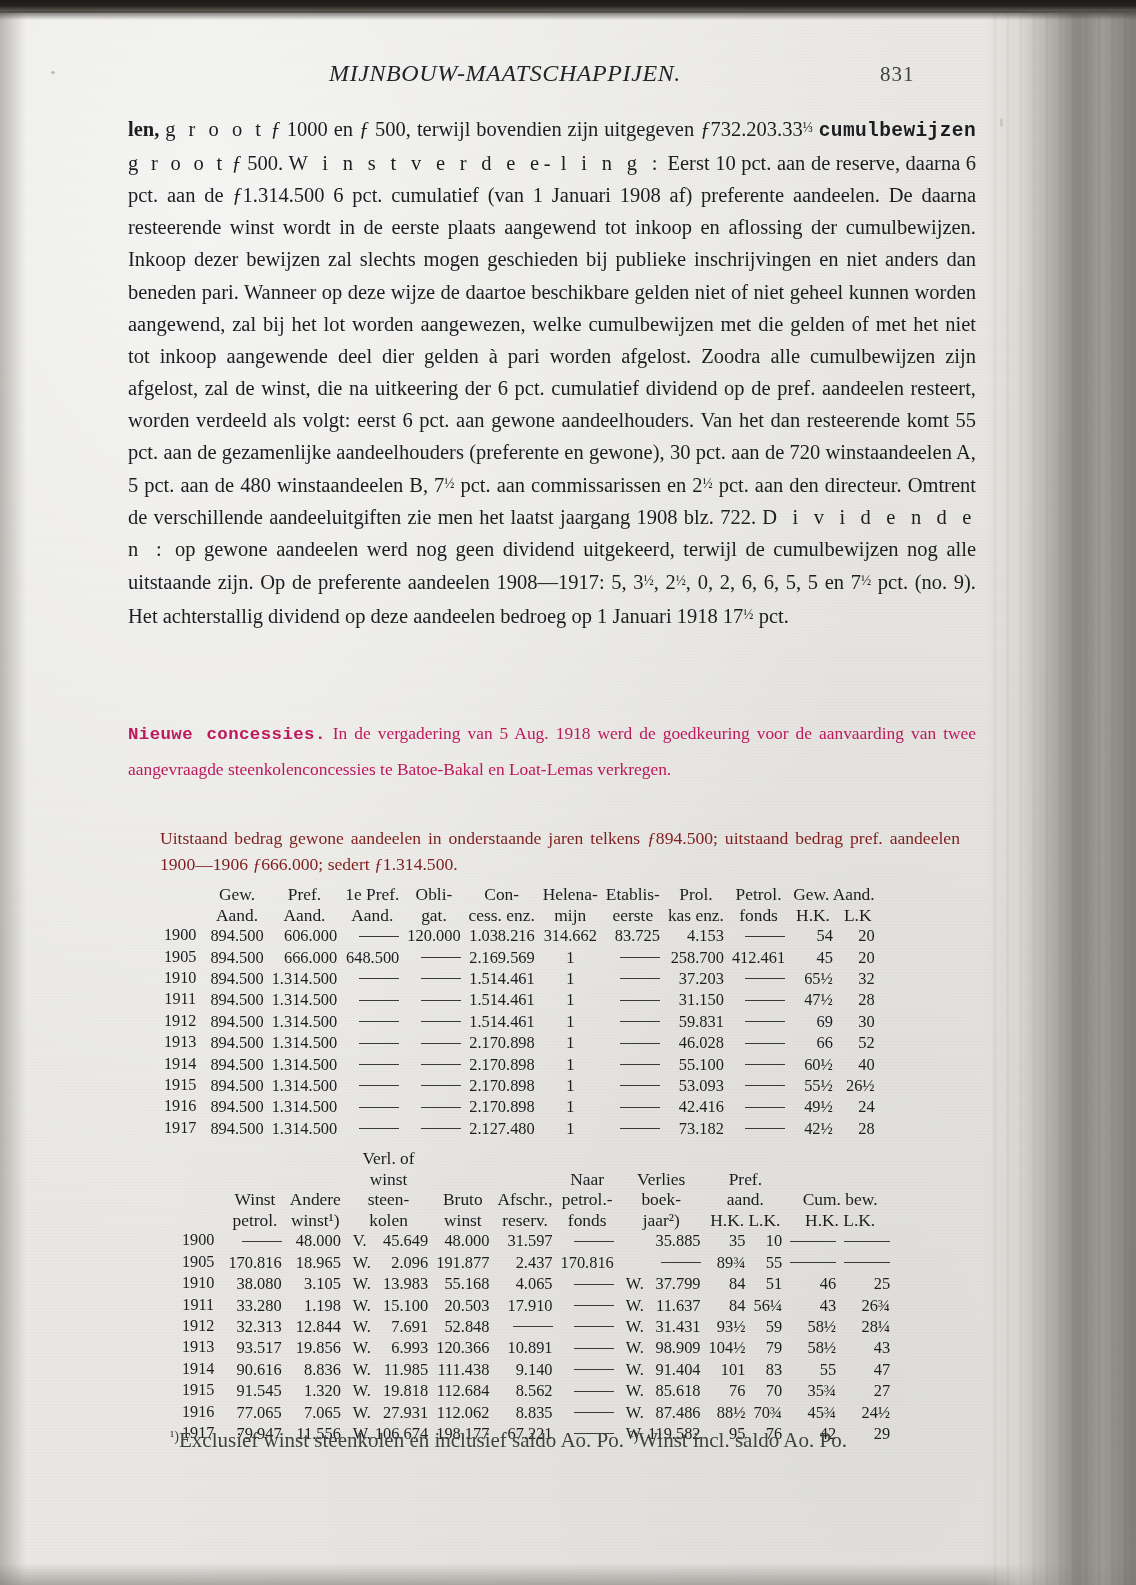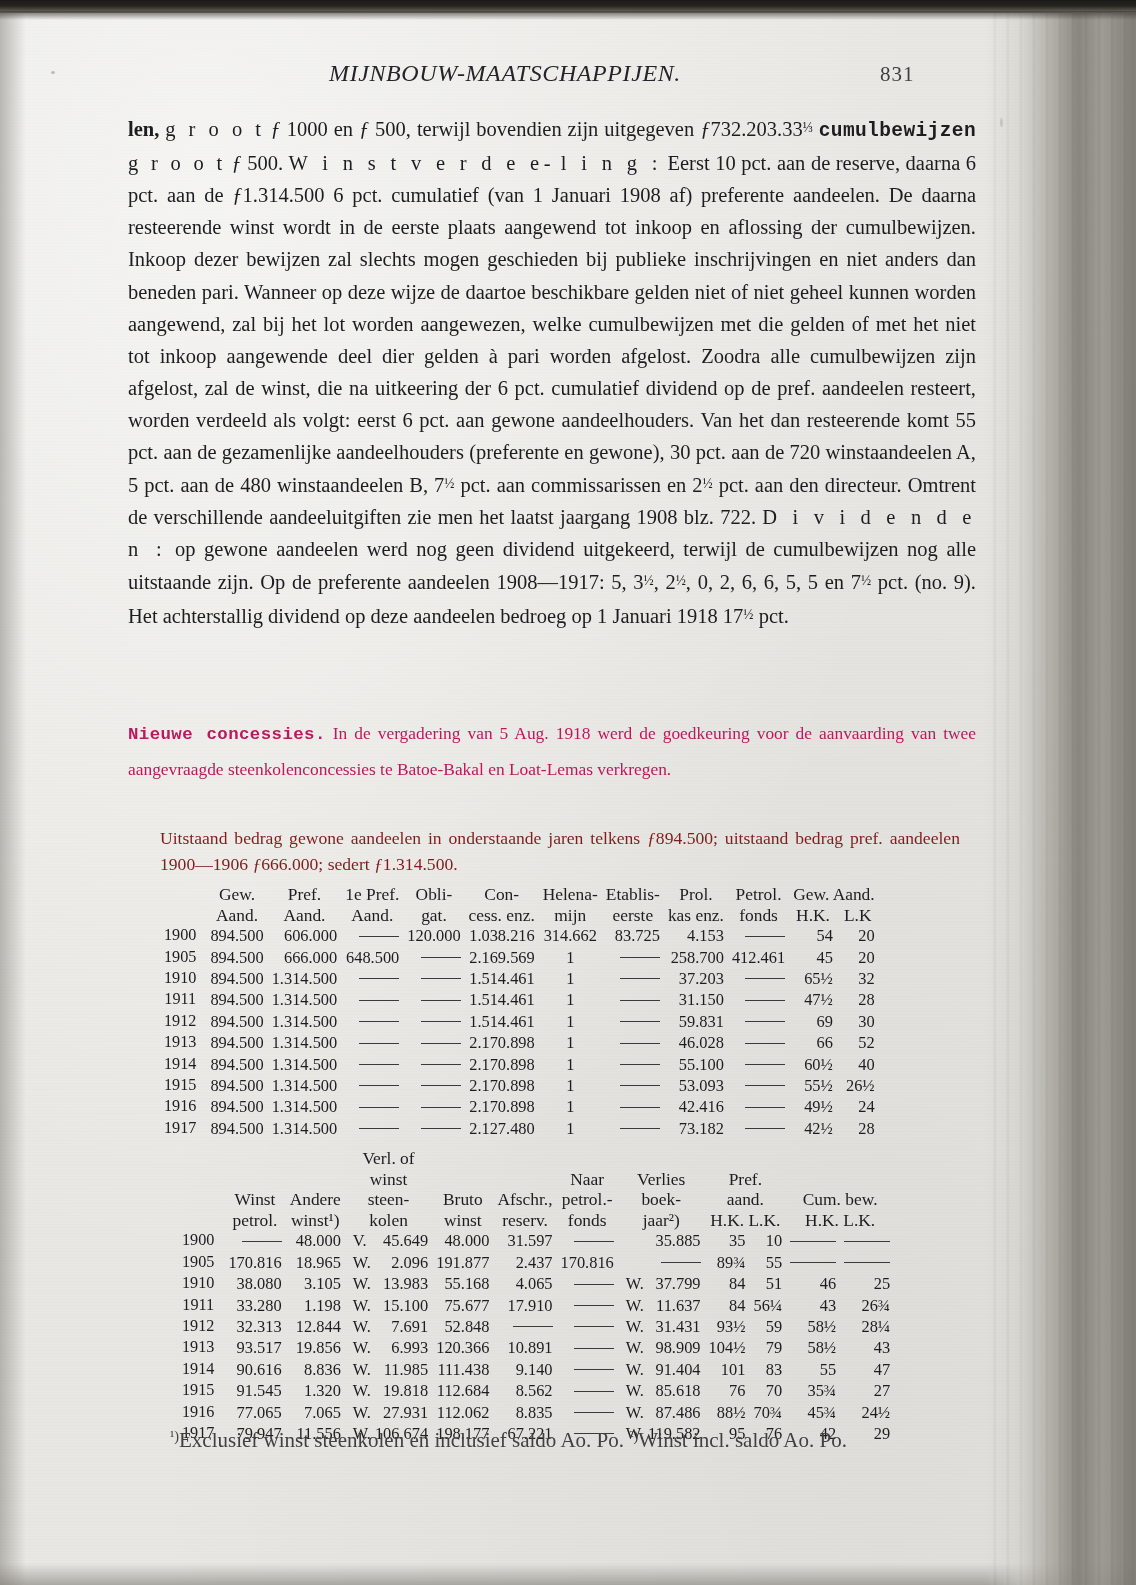--- a/index.html
+++ b/index.html
@@ -489,21 +489,21 @@
             <td>51</td>
             <td>46</td>
             <td>25</td>
           </tr>
           <tr>
             <td class="yr">1911</td>
             <td>33.280</td>
             <td>1.198</td>
             <td class="wv">W.</td>
             <td>15.100</td>
-            <td>75.677</td>
+            <td>20.503</td>
             <td>17.910</td>
             <td><span class="dash "></span></td>
             <td class="wv">W.</td>
             <td>11.637</td>
             <td>84</td>
             <td>56¼</td>
             <td>43</td>
             <td>26¾</td>
           </tr>
           <tr>

